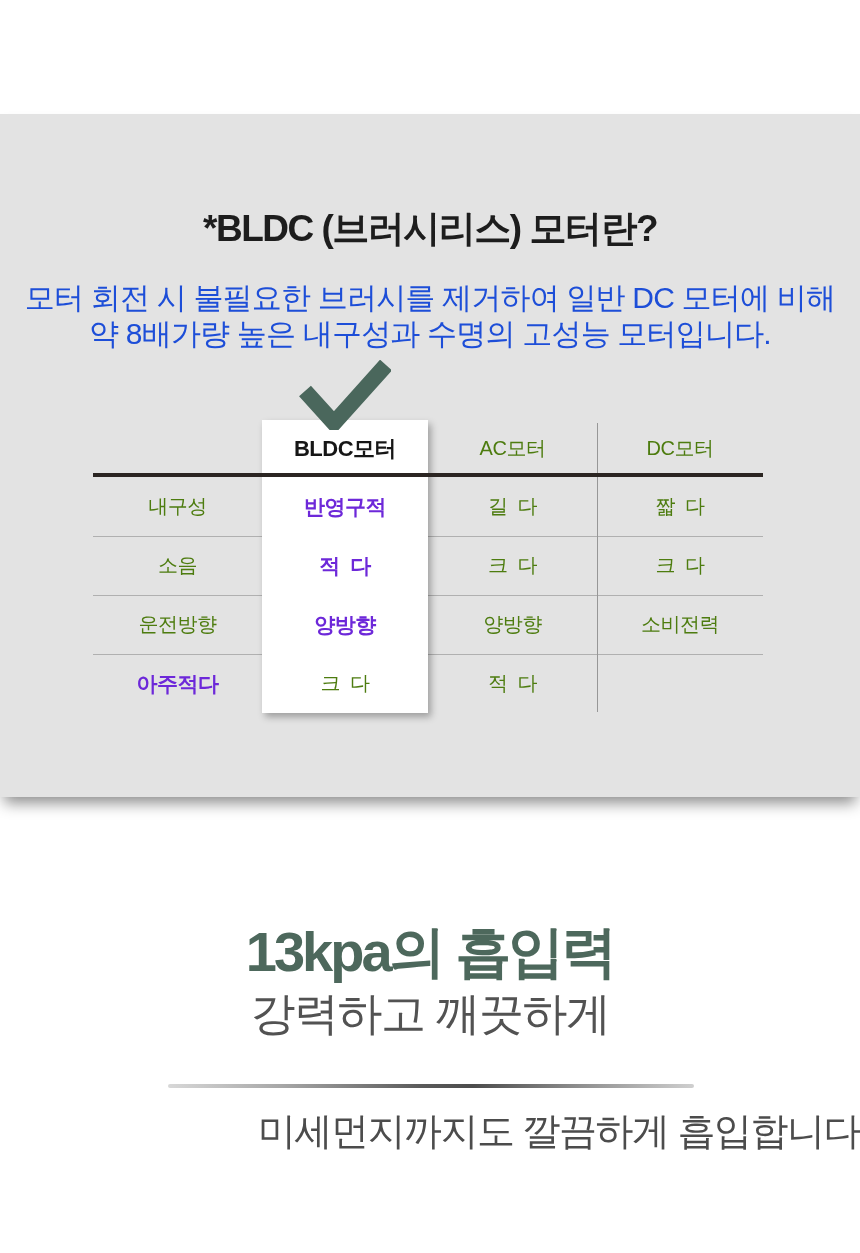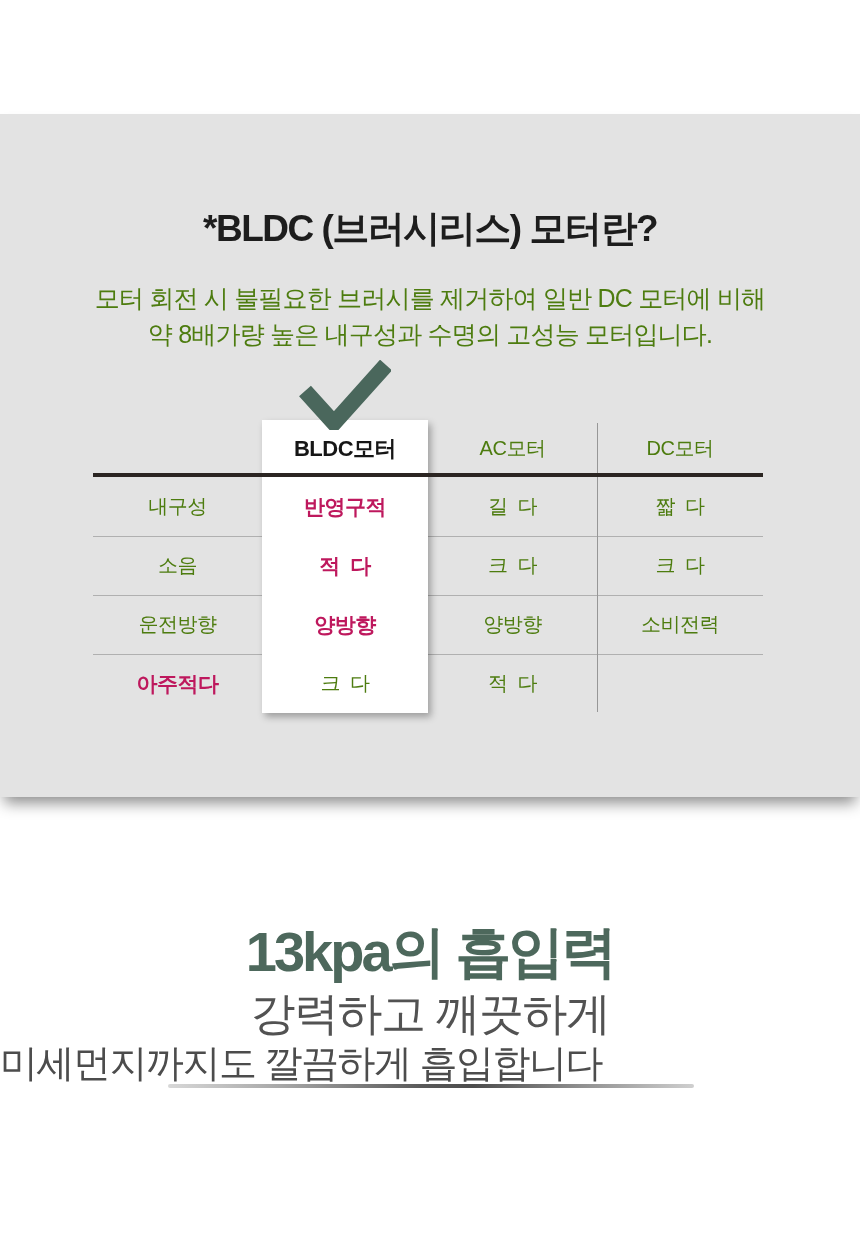--- a/index.html
+++ b/index.html
@@ -15,21 +15,21 @@
     background:#e3e3e3;
     box-shadow:0 10px 14px -4px rgba(0,0,0,0.45);
   }
   .card-title {
     position:absolute; left:0; top:90px; width:100%;
     text-align:center; font-size:37px; font-weight:700; color:#1d1d1d;
     letter-spacing:-1.5px;
   }
   .card-desc {
     position:absolute; left:0; top:166px; width:100%;
-    text-align:center; font-size:25px; color:#4d7c0f; line-height:36px;
+    text-align:center; font-size:30px; color:#1d4ed8; line-height:36px;
     letter-spacing:-0.8px;
   }
 
   
   .cmp-table {
     position:absolute; left:93px; top:306px; width:670px; height:293px;
   }
   .white-col {
     position:absolute; left:169px; top:0; width:166px; height:293px;
     background:#ffffff;
@@ -52,21 +52,21 @@
     position:absolute; left:0; top:0; width:670px; height:293px; z-index:4;
     display:grid;
     grid-template-columns:169px 166px 169px 166px;
     grid-template-rows:57px 59px 59px 59px 59px;
   }
   .cell {
     display:flex; align-items:center; justify-content:center;
     font-size:20px; color:#4d7c0f; letter-spacing:-0.5px; white-space:pre;
   }
   .cell.hdr-bldc { font-size:22px; font-weight:700; color:#161616; }
-  .cell.bldc { font-size:21px; font-weight:700; color:#be185d; }
+  .cell.bldc { font-size:21px; font-weight:700; color:#6d28d9; }
 
   .check-icon {
     position:absolute; left:206px; top:-60px; width:92px; height:70px; z-index:5;
   }
 
   
   .suction-headline {
     position:absolute; left:0; top:902px; width:100%;
     text-align:center; font-size:56px; font-weight:700; color:#4d685c;
     letter-spacing:-3px; line-height:100px;
@@ -75,22 +75,22 @@
     position:absolute; left:0; top:986px; width:100%;
     text-align:center; font-size:45px; color:#525252;
     letter-spacing:-1.5px; line-height:56px;
   }
   .suction-divider {
     position:absolute; left:168px; top:1084px; width:526px; height:4px;
     background:linear-gradient(90deg,#d8d8d8 0%,#a6a6a6 22%,#5a5a5a 48%,#4c4c4c 58%,#8e8e8e 78%,#cfcfcf 100%);
     border-radius:2px;
   }
   .suction-caption {
-    position:absolute; left:0; top:1036px; width:100%;
-    text-align:left; font-size:38px; color:#4c4c4c;
+    position:absolute; left:0; top:1104px; width:100%;
+    text-align:right; font-size:38px; color:#4c4c4c;
     letter-spacing:-1.5px; line-height:54px;
   }
 </style>
 </head>
 <body>
 
 <div class="page">
 
   <div class="gray-card">
 

